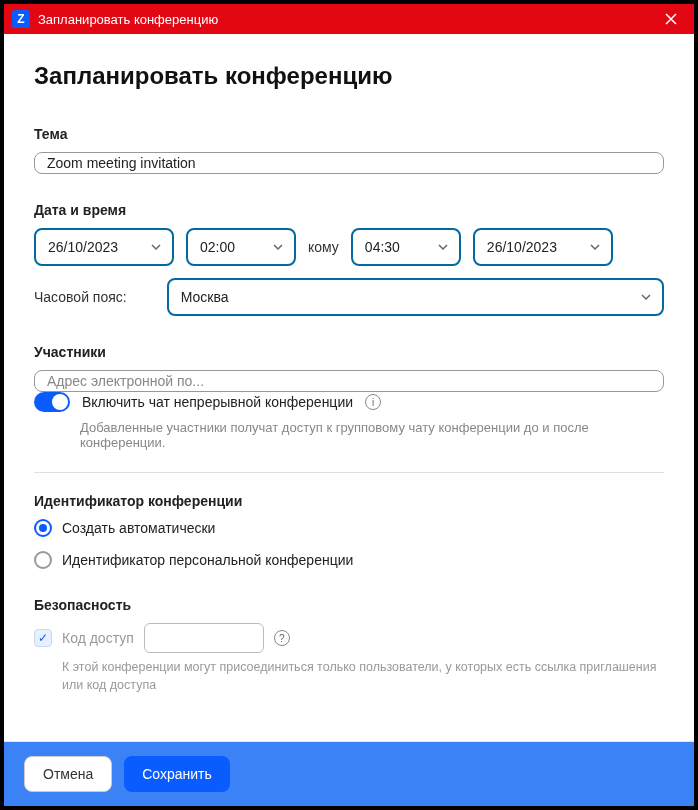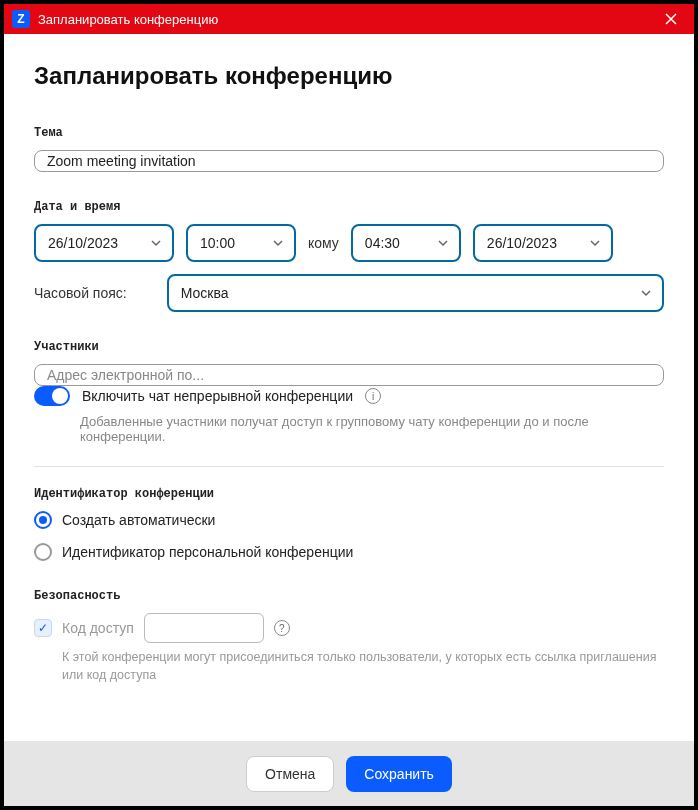--- a/index.html
+++ b/index.html
@@ -4,21 +4,21 @@
 <style>
 * { box-sizing: border-box; margin: 0; padding: 0; font-family: -apple-system, BlinkMacSystemFont, "Segoe UI", Arial, sans-serif; }
 body { background: #000; padding: 4px; width: 698px; height: 810px; }
 .window { background: #fff; width: 100%; height: 100%; display: flex; flex-direction: column; }
 .titlebar { background: #e30613; height: 30px; display: flex; align-items: center; padding: 0 8px; color: #fff; font-size: 13px; }
 .titlebar-icon { width: 18px; height: 18px; background: #0b5cff; border-radius: 3px; display: flex; align-items: center; justify-content: center; color: #fff; font-weight: bold; font-size: 12px; margin-right: 8px; }
 .titlebar-title { flex: 1; }
 .titlebar-close { width: 30px; height: 30px; display: flex; align-items: center; justify-content: center; cursor: pointer; font-size: 16px; }
 .content { flex: 1; padding: 28px 30px 10px 30px; overflow-y: auto; }
 .page-title { font-size: 24px; font-weight: 700; color: #111; margin-bottom: 36px; }
-.section-label { font-size: 12px; font-weight: 600; color: #222; margin-bottom: 10px; font-family: Liberation Mono, monospace; }
+.section-label { font-size: 14px; font-weight: 600; color: #222; margin-bottom: 10px; }
 .text-input { width: 100%; height: 22px; border: 1px solid #999; border-radius: 8px; padding: 0 12px; font-size: 14px; color: #222; }
 .text-input::placeholder { color: #888; }
 .row { display: flex; align-items: center; gap: 12px; margin-bottom: 12px; }
 .dropdown { height: 38px; border: 2px solid #0369a1; border-radius: 8px; display: flex; align-items: center; justify-content: space-between; padding: 0 10px 0 12px; font-size: 14px; color: #222; background: #fff; cursor: pointer; }
 .dropdown .chev { color: #666; }
 .small-label { font-size: 14px; color: #333; }
 .tz-row { display: flex; align-items: center; gap: 40px; margin-bottom: 14px; }
 .tz-dd { flex: 1; }
 .checkbox-row { display: flex; align-items: center; gap: 10px; margin-bottom: 6px; }
 .checkbox { width: 18px; height: 18px; border: 1.5px solid #888; border-radius: 4px; background: #fff; cursor: pointer; flex-shrink: 0; }
@@ -32,21 +32,21 @@
 .help-text { font-size: 13px; color: #888; margin-top: 8px; margin-left: 46px; }
 .divider { border: none; border-top: 1px solid #e0e0e0; margin: 22px 0 20px 0; }
 .radio-row { display: flex; align-items: center; gap: 10px; margin-bottom: 14px; }
 .radio { width: 18px; height: 18px; border: 2px solid #999; border-radius: 50%; cursor: pointer; flex-shrink: 0; display:flex; align-items:center; justify-content:center;}
 .radio.selected { border-color: #0b5cff; }
 .radio.selected::after { content:""; width:8px; height:8px; background:#0b5cff; border-radius:50%; }
 .radio-label { font-size: 14px; color: #222; }
 .passcode-row { display: flex; align-items: center; gap: 10px; margin-bottom: 6px; }
 .passcode-input { width: 120px; height: 30px; border: 1px solid #bbb; border-radius: 6px; padding: 0 8px; font-size: 13px; }
 .muted-text { font-size: 12.5px; color: #999; margin-left: 28px; line-height: 1.4; }
-.footer { border-top: 1px solid #e5e5e5; padding: 14px 20px; display: flex; justify-content: center; gap: 12px; background:#e5e5e5; }
+.footer { border-top: 1px solid #e5e5e5; padding: 14px 20px; display: flex; justify-content: flex-start; gap: 12px; background:#3b82f6; }
 .btn { height: 36px; padding: 0 18px; border-radius: 8px; font-size: 14px; font-weight: 500; cursor: pointer; border: none; }
 .btn-secondary { background: #fff; color: #333; border: 1px solid #ccc; }
 .btn-primary { background: #0b5cff; color: #fff; }
 svg.chev { width:12px; height:12px; }
 </style>
 </head>
 <body>
 
 <div class="window">
 
@@ -71,21 +71,21 @@
     <div class="section-label">Дата и время</div>
 
     <div class="row">
       <div class="dropdown" style="width:140px">
         <span>26/10/2023</span>
         <svg class="chev" viewBox="0 0 12 12">
             <path d="M2 4 L6 8 L10 4" fill="none" stroke="#666" stroke-width="1.5"></path>
           </svg>
       </div>
       <div class="dropdown" style="width:110px">
-        <span>10:00</span>
+        <span>02:00</span>
         <svg class="chev" viewBox="0 0 12 12">
             <path d="M2 4 L6 8 L10 4" fill="none" stroke="#666" stroke-width="1.5"></path>
           </svg>
       </div>
       <span class="small-label">кому</span>
       <div class="dropdown" style="width:110px">
         <span>04:30</span>
         <svg class="chev" viewBox="0 0 12 12">
             <path d="M2 4 L6 8 L10 4" fill="none" stroke="#666" stroke-width="1.5"></path>
           </svg>

